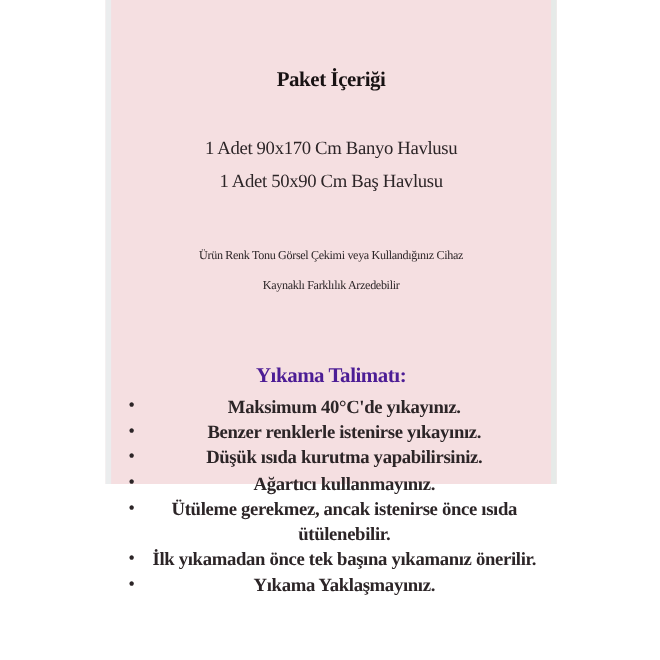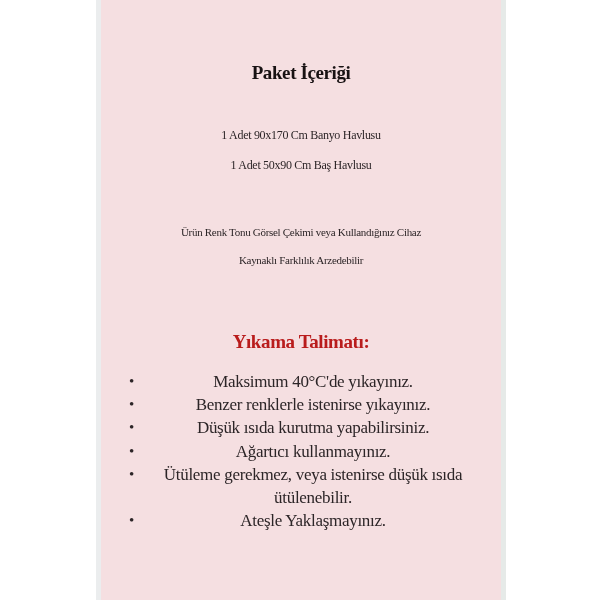--- a/index.html
+++ b/index.html
@@ -15,21 +15,21 @@
     position: relative;
     width: 600px;
     height: 600px;
     background: #ffffff;
   }
   .panel {
     position: absolute;
     left: 96px;
     top: 0;
     width: 410px;
-    height: 600px;
+    height: 440px;
     background: #f5dfe1;
     border-left: 5px solid #ebedee;
     border-right: 5px solid #e6eae8;
     box-sizing: border-box;
     color: #2c2527;
   }
   .centered {
     position: absolute;
     left: 0;
     right: 0;
@@ -38,50 +38,51 @@
   .title {
     top: 60px;
     margin: 0;
     font-size: 19px;
     font-weight: bold;
     letter-spacing: -0.4px;
     line-height: 26px;
     color: #181213;
   }
   .pkg-item {
-    font-size: 12px;
+    font-size: 17px;
     letter-spacing: -0.3px;
     line-height: 24px;
   }
   .pkg-item-1 { top: 123px; }
   .pkg-item-2 { top: 153px; }
   .disclaimer {
     top: 219px;
     font-size: 11px;
     letter-spacing: -0.3px;
     line-height: 27.5px;
   }
   .wash-title {
     top: 329px;
     margin: 0;
     font-size: 19px;
     font-weight: bold;
     letter-spacing: -0.4px;
     line-height: 26px;
-    color: #b91c1c;
+    color: #4c1d95;
     font-family: Liberation Serif, serif;
   }
   .wash-list {
     position: absolute;
     top: 358px;
     left: 0;
     right: 0;
-    margin: 12px;
+    margin: 0;
     padding: 0 8px 0 32px;
     list-style: none;
+    font-weight: bold;
   }
   .wash-list li {
     position: relative;
     text-align: center;
     font-size: 17px;
     letter-spacing: -0.3px;
     line-height: 23.2px;
   }
   .wash-list li::before {
     content: "\2022";
@@ -109,18 +110,19 @@
       <div>Kaynaklı Farklılık Arzedebilir</div>
     </div>
 
     <h2 class="centered wash-title">Yıkama Talimatı:</h2>
 
     <ul class="wash-list">
       <li>Maksimum 40°C'de yıkayınız.</li>
       <li>Benzer renklerle istenirse yıkayınız.</li>
       <li>Düşük ısıda kurutma yapabilirsiniz.</li>
       <li>Ağartıcı kullanmayınız.</li>
-      <li>Ütüleme gerekmez, veya istenirse düşük ısıda ütülenebilir.</li>
-      <li>Ateşle Yaklaşmayınız.</li>
+      <li>Ütüleme gerekmez, ancak istenirse önce ısıda ütülenebilir.</li>
+      <li>İlk yıkamadan önce tek başına yıkamanız önerilir.</li>
+      <li>Yıkama Yaklaşmayınız.</li>
     </ul>
 
   </div>
 </div>
 
 </body></html>

